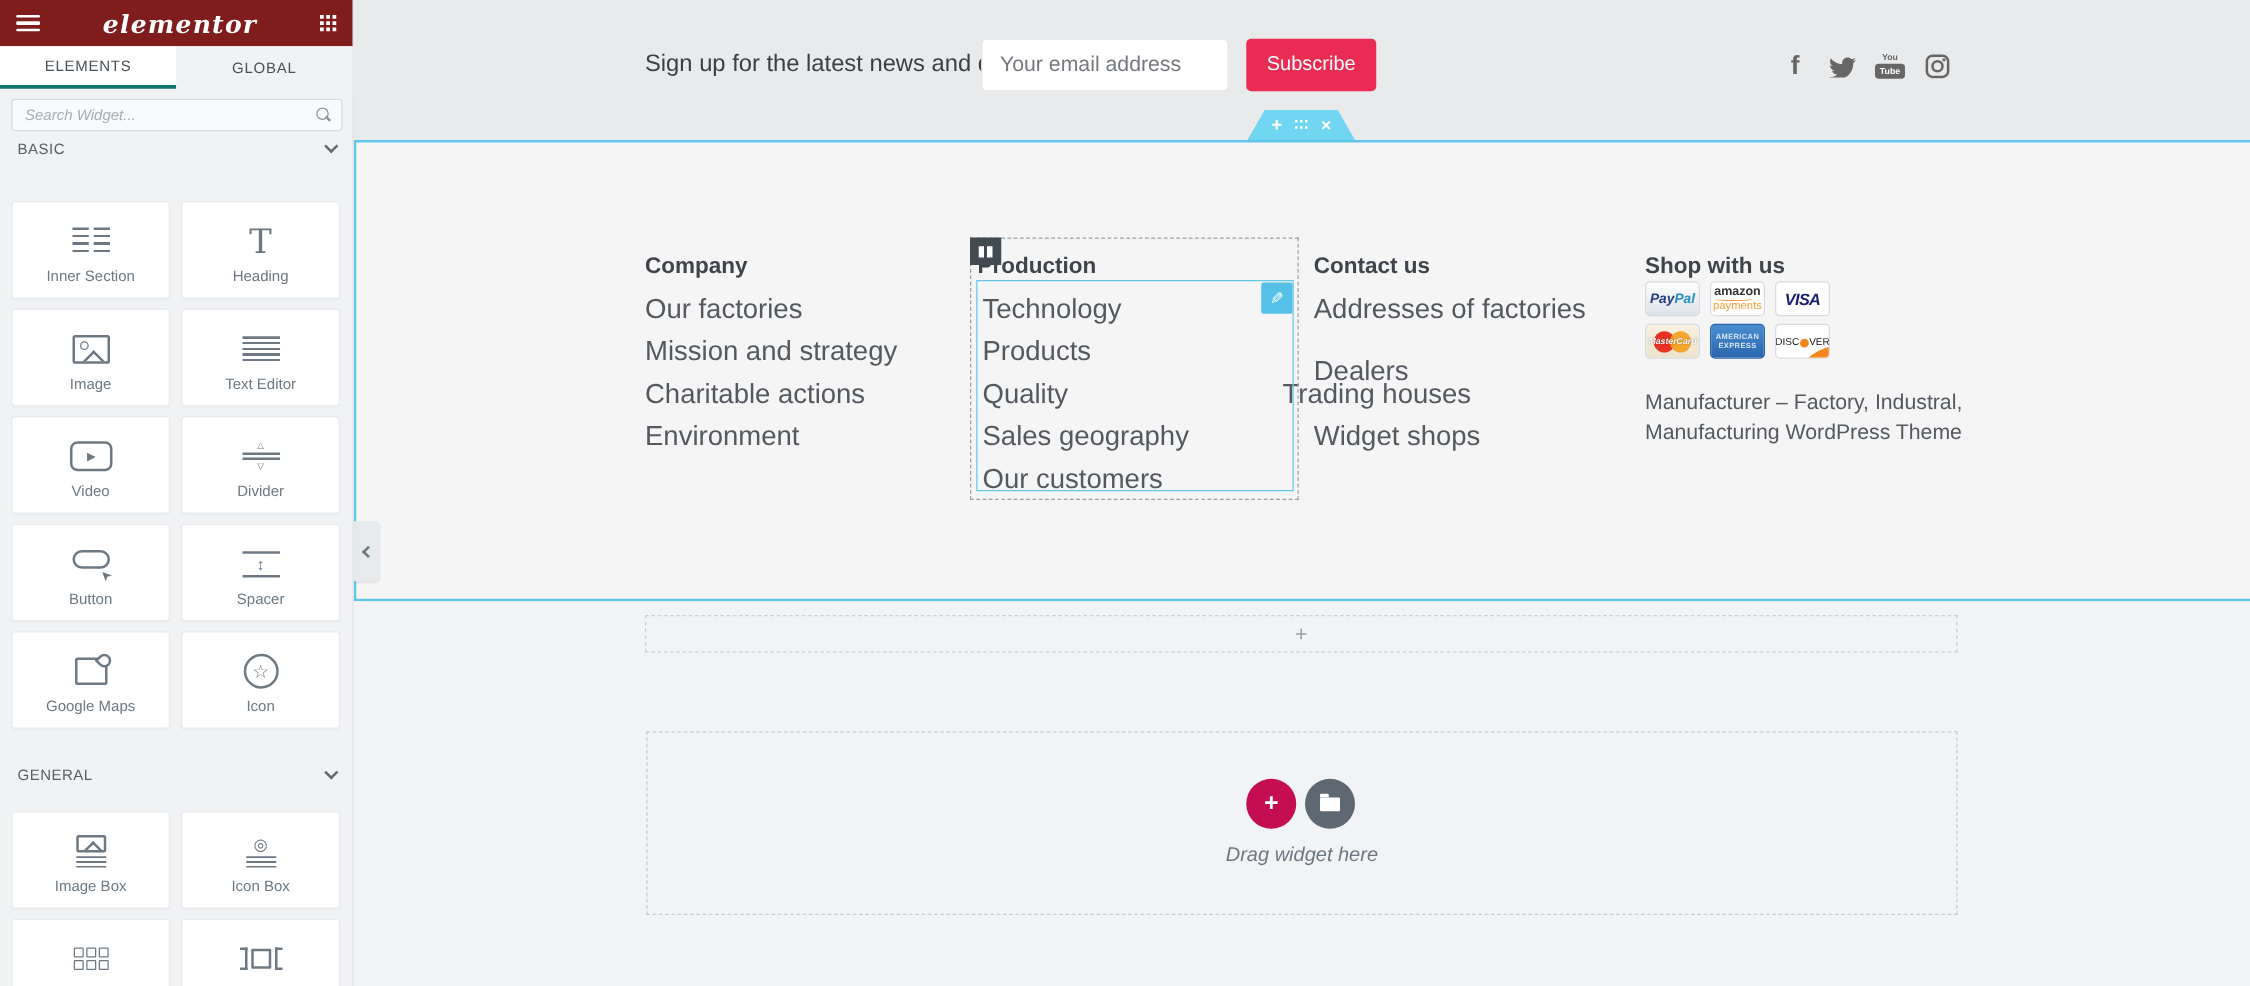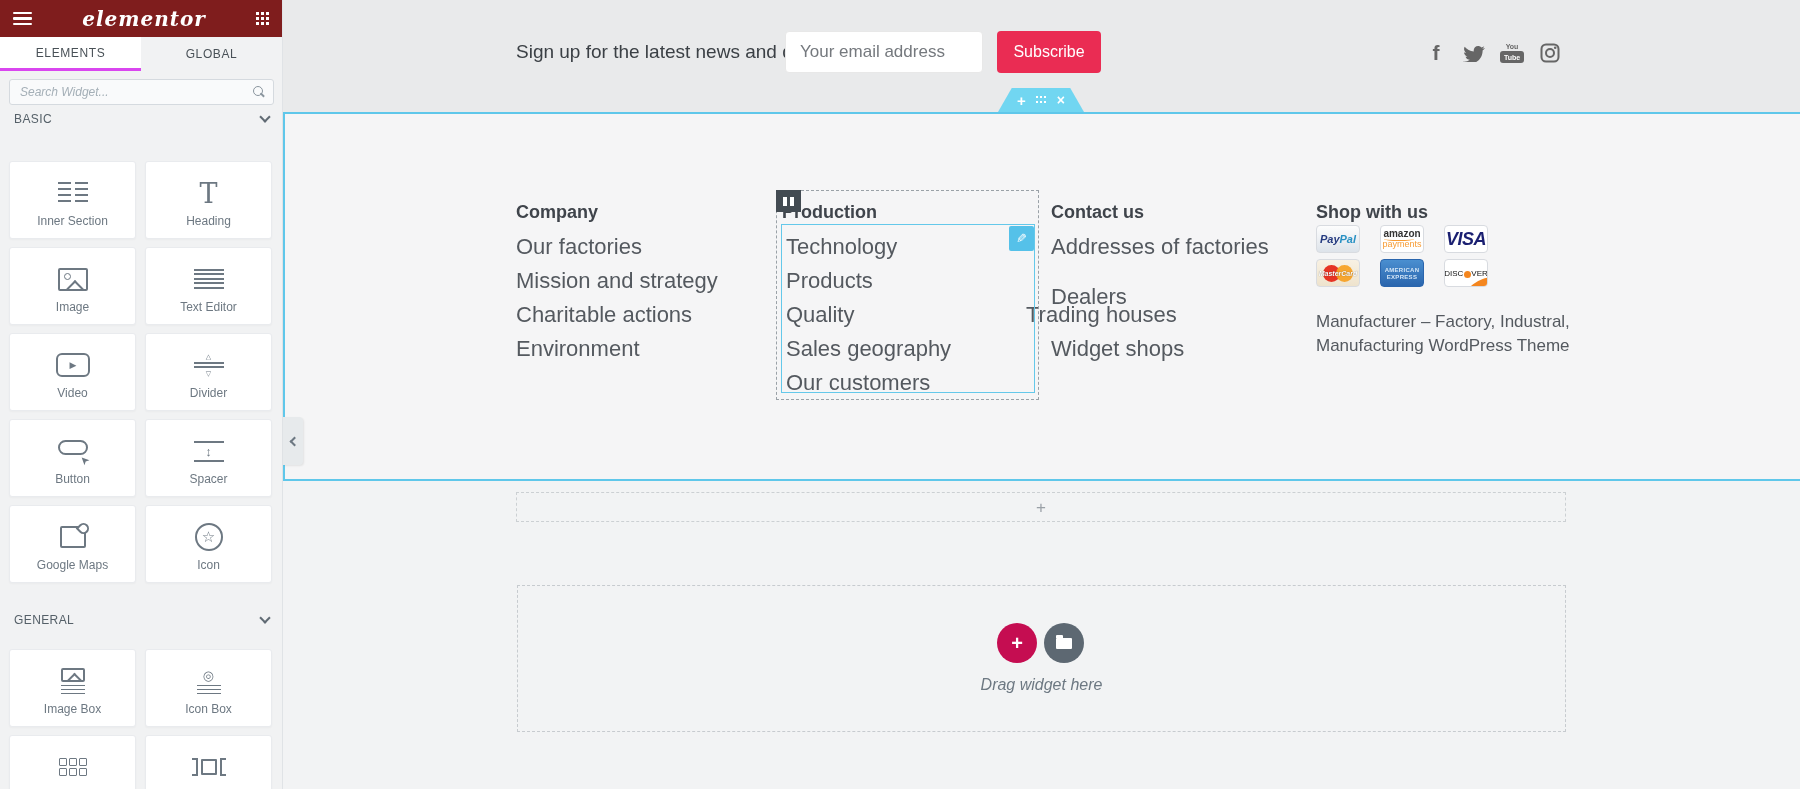--- a/index.html
+++ b/index.html
@@ -10,21 +10,21 @@
 
 #panel{position:absolute;left:0;top:0;width:283px;height:789px;background:#f1f2f3;z-index:20;border-right:1px solid #e0e3e6}
 #panel-header{position:absolute;left:0;top:0;width:100%;height:37px;background:#7f1d1d;display:flex;align-items:center;justify-content:space-between;padding:0 13px}
 .hamburger{display:flex;flex-direction:column;gap:3px;cursor:pointer}
 .hamburger i{width:19px;height:2.5px;background:#fff;border-radius:1px}
 .logo{color:#fff;font-family:"DejaVu Serif",serif;font-style:italic;font-weight:700;font-size:20px;letter-spacing:1px}
 .apps{position:relative;width:13px;height:13px;cursor:pointer}
 .apps i{position:absolute;left:0;top:0;width:3px;height:3px;background:#fff;box-shadow:5px 0 #fff,10px 0 #fff,0 5px #fff,5px 5px #fff,10px 5px #fff,0 10px #fff,5px 10px #fff,10px 10px #fff}
 #panel-tabs{position:absolute;left:0;top:37px;width:100%;height:34px;display:flex}
 .tab{flex:1;display:flex;align-items:center;justify-content:center;font-size:12px;letter-spacing:.6px;color:#495157;background:#f1f2f3;cursor:pointer}
-.tab.active{background:#fff;border-bottom:3px solid #d946ef}
+.tab.active{background:#fff;border-bottom:3px solid #0f766e}
 .search-wrap{position:absolute;left:9px;top:79px;width:265px;height:26px}
 .search{width:100%;height:100%;border:1px solid #d5dadf;border-radius:3px;background:#f9fafb;padding:0 28px 0 10px;font-size:12px;font-style:italic;color:#6d7882;font-family:"Liberation Sans",sans-serif;outline:none}
 .search::placeholder{color:#a4afb7}
 .mag{position:absolute;right:9px;top:7px;width:12px;height:12px}
 .mag::before{content:"";position:absolute;left:0;top:0;width:8px;height:8px;border:1.5px solid #8a959e;border-radius:50%}
 .mag::after{content:"";position:absolute;left:7px;top:8px;width:5px;height:1.5px;background:#8a959e;transform:rotate(45deg)}
 .sec-header{position:absolute;left:9px;width:265px;height:16px;display:flex;align-items:center;justify-content:space-between;padding:0 5px;cursor:pointer}
 .sec-header span{font-size:12px;color:#556068;letter-spacing:.4px}
 .chev-down{width:8px;height:8px;border-right:2px solid #606a73;border-bottom:2px solid #606a73;transform:rotate(45deg);margin-top:-4px}
 .cards{position:absolute;left:9px;width:265px;display:grid;grid-template-columns:127px 127px;gap:8px 9px}
@@ -94,29 +94,29 @@
 
 
 #col-dashed{position:absolute;left:776px;top:190px;width:263px;height:210px;border:1px dashed #9aa1a7;z-index:3}
 #col-badge{position:absolute;left:776px;top:190px;width:25px;height:22px;background:#434b52;z-index:4;display:flex;align-items:center;justify-content:center;cursor:pointer}
 #col-badge i{width:11px;height:9px;background:linear-gradient(to right,#fff 0 4px,transparent 4px 7px,#fff 7px 11px)}
 #widget-outline{position:absolute;left:781px;top:224px;width:254px;height:169px;border:1px solid #64c8ea;z-index:2}
 #edit-btn{position:absolute;left:1009px;top:226px;width:25px;height:25px;background:#55c1e9;z-index:4;display:flex;align-items:center;justify-content:center;border-radius:2px;cursor:pointer}
 #edit-btn em{color:#fff;font-size:13px;transform:scaleX(-1);line-height:1}
 
 
-.pay-row{position:absolute;display:flex;gap:20px}
+.pay-row{position:absolute;display:flex;gap:8px}
 .pay{width:44px;height:28px;border-radius:4px;border:1px solid #d8dbe0;background:#fff;display:flex;align-items:center;justify-content:center;overflow:hidden;position:relative}
 .pay-pp{background:linear-gradient(#fdfdfd,#dde3ea);font-style:italic;font-weight:700;font-size:11px}
 .pp1{color:#253b80}.pp2{color:#2790c3}
 .pay-amz{flex-direction:column;gap:1px}
 .amz1{font-weight:700;font-size:10px;color:#333;line-height:1;position:relative}
 .amz1::after{content:"";position:absolute;left:1px;right:7px;bottom:-2px;height:3px;border-bottom:1.5px solid #f79c34;border-radius:50%}
 .amz2{font-size:9px;color:#f79c34;line-height:1}
-.visa-t{font-style:italic;font-weight:800;font-size:18px;color:#1a1f71;letter-spacing:-.5px}
+.visa-t{font-style:italic;font-weight:800;font-size:13px;color:#1a1f71;letter-spacing:-.5px}
 .pay-mc{background:linear-gradient(#f8f1e3,#eee3cd)}
 .pay-mc::before{content:"";position:absolute;left:6px;top:5px;width:17px;height:17px;border-radius:50%;background:#e63323}
 .pay-mc::after{content:"";position:absolute;right:6px;top:5px;width:17px;height:17px;border-radius:50%;background:#f6a021;opacity:.92}
 .mc-text{position:relative;z-index:2;color:#fff;font-style:italic;font-weight:700;font-size:7px;text-shadow:0 0 1px rgba(0,0,0,.55)}
 .pay-ax{background:linear-gradient(#4a8fd0,#2a65ad);flex-direction:column;gap:1px;border-color:#2a65ad}
 .ax{font-size:6px;font-weight:800;color:#d4e6f7;letter-spacing:.3px;line-height:1}
 .pay-dc .dc-text{display:flex;align-items:flex-end;font-weight:400;font-size:8px;color:#111;z-index:2}
 .disc-o{width:7px;height:7px;background:#f4861f;border-radius:50%;display:inline-block;margin:0 .5px}
 .pay-dc::after{content:"";position:absolute;right:-8px;bottom:-10px;width:30px;height:18px;background:#f4861f;border-radius:100% 0 0 0;transform:rotate(-6deg)}
 

